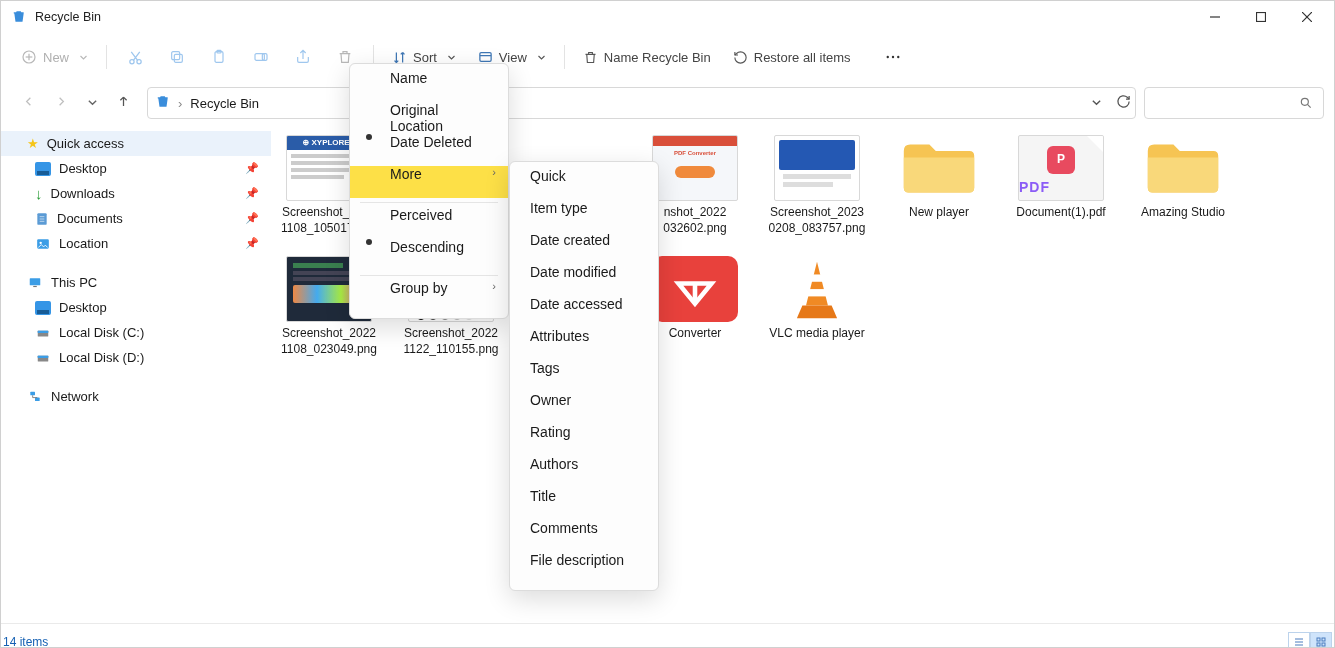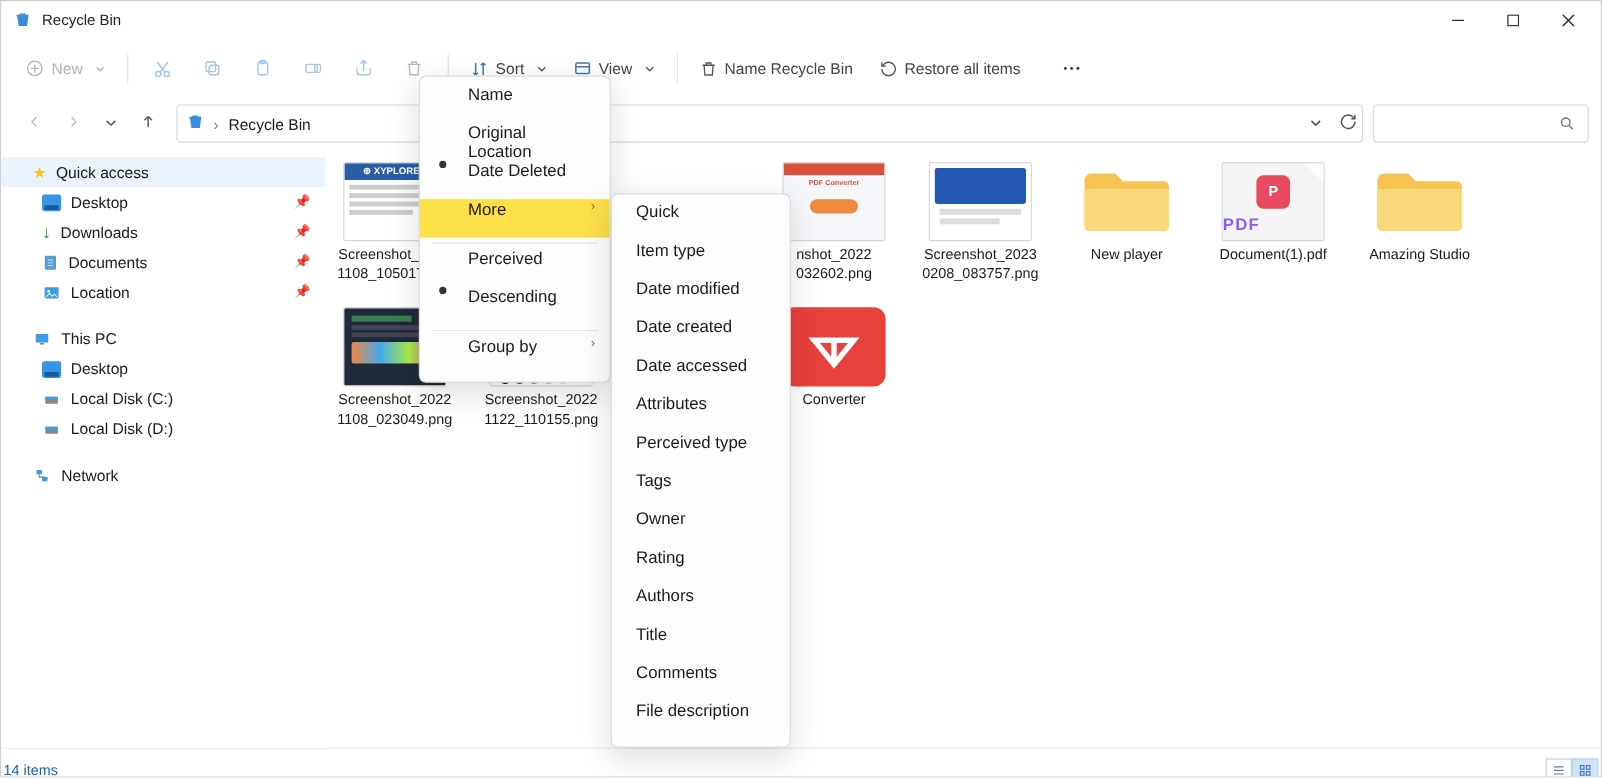--- a/index.html
+++ b/index.html
@@ -401,20 +401,31 @@
           </div>
           <div class="item">
             <div class="thumb thumb-noborder" style="background:#e8413c;border-radius:10px;display:flex;align-items:center;justify-content:center;">
               <svg width="44" height="44" viewBox="0 0 24 24" fill="none" stroke="#fff" stroke-width="2.5">
                 <path d="M12 20l9-11H3l9 11z"></path>
                 <path d="M12 20V9"></path>
               </svg>
             </div>
             <div>Converter</div>
           </div>
+          <div class="item">
+            <div class="thumb thumb-noborder" style="display:flex;align-items:flex-end;justify-content:center;">
+              <svg width="58" height="64" viewBox="0 0 60 70">
+                <path d="M30 4 L42 52 H18 Z" fill="#f08a24"></path>
+                <rect x="22" y="18" width="16" height="8" fill="#fff"></rect>
+                <rect x="20" y="34" width="20" height="8" fill="#fff"></rect>
+                <path d="M14 52 H46 L52 66 H8 Z" fill="#e67818"></path>
+              </svg>
+            </div>
+            <div>VLC media player</div>
+          </div>
         </div>
 
       <div class="menu" style="left:78px; top:-62px; width:160px;">
         <div class="menu-item">
             <span>Name</span>
           </div>
         <div class="menu-item">
             <span>Original Location</span>
           </div>
         <div class="menu-item">
@@ -441,33 +452,30 @@
       </div>
 
       <div class="menu sub" style="left:238px; top:36px; width:150px;">
         <div class="menu-item">
             <span>Quick</span>
           </div>
         <div class="menu-item">
             <span>Item type</span>
           </div>
         <div class="menu-item">
+            <span>Date created</span>
+          </div>
+        <div class="menu-item">
             <span>Date modified</span>
           </div>
         <div class="menu-item">
-            <span>Date created</span>
-          </div>
-        <div class="menu-item">
             <span>Date accessed</span>
           </div>
         <div class="menu-item">
             <span>Attributes</span>
-          </div>
-        <div class="menu-item">
-            <span>Perceived type</span>
           </div>
         <div class="menu-item">
             <span>Tags</span>
           </div>
         <div class="menu-item">
             <span>Owner</span>
           </div>
         <div class="menu-item">
             <span>Rating</span>
           </div>

